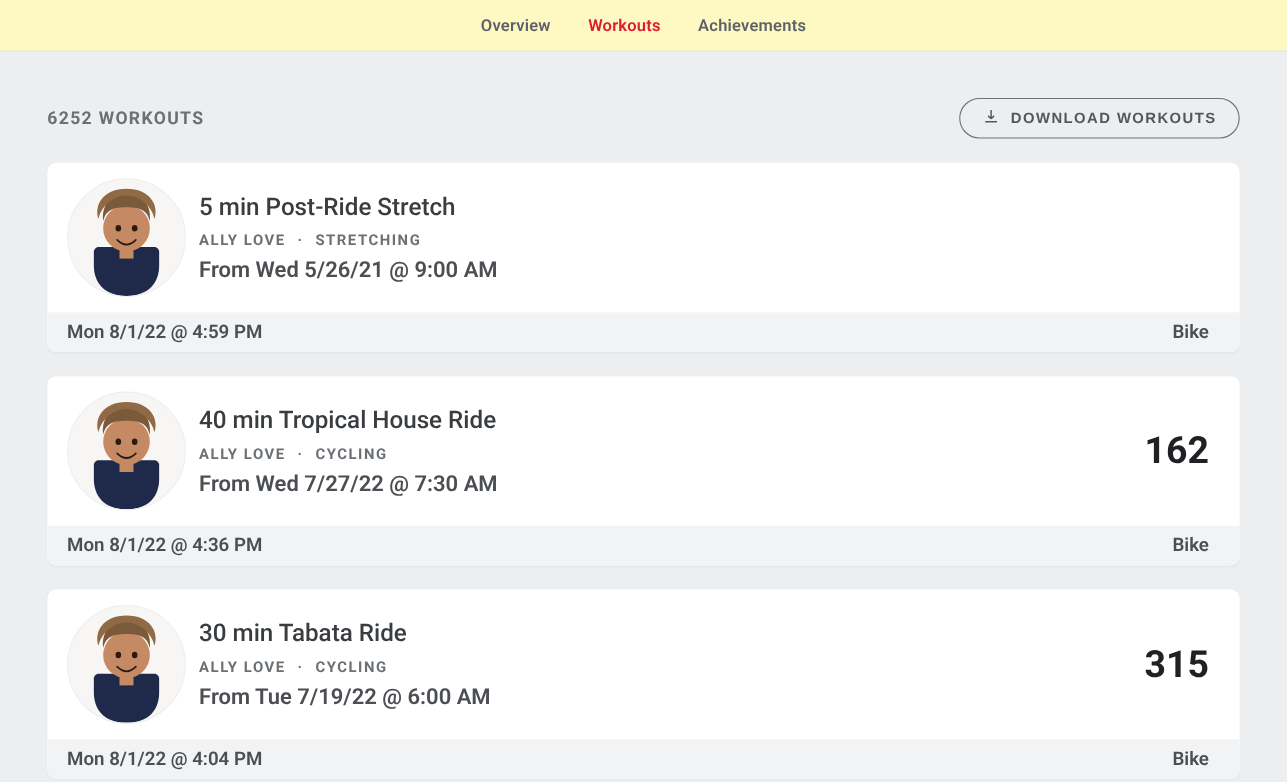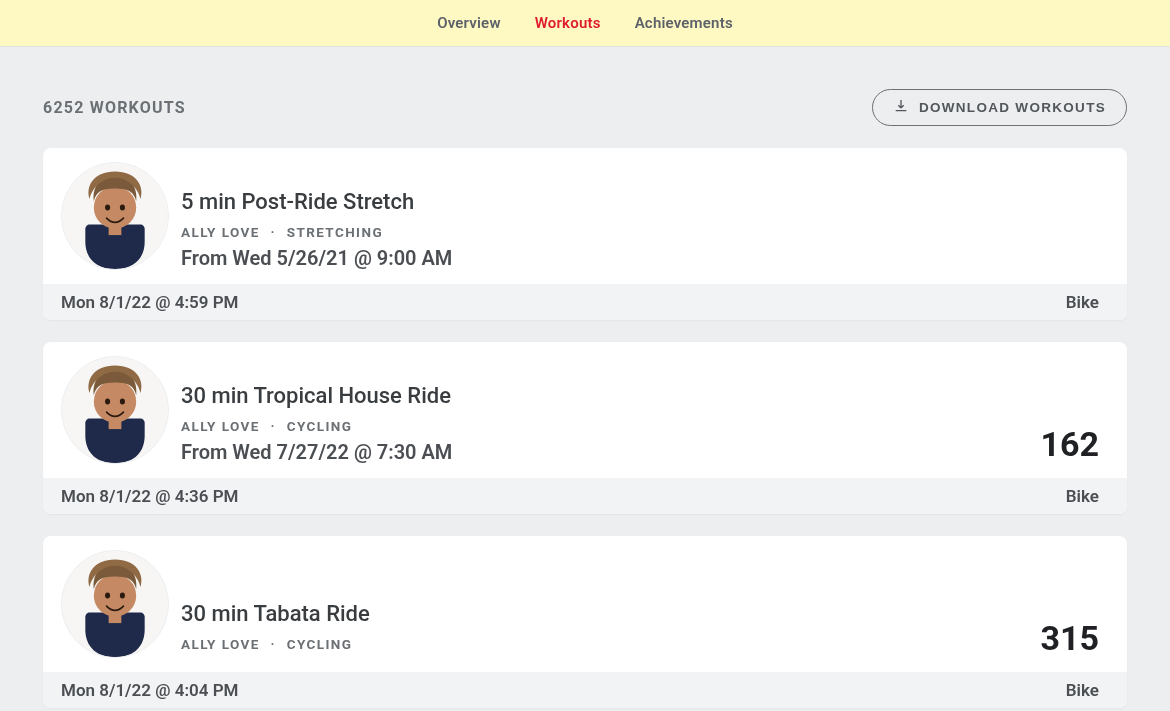--- a/index.html
+++ b/index.html
@@ -67,21 +67,21 @@
   
   .card {
     background: #ffffff;
     border-radius: 8px;
     margin-bottom: 22px;
     overflow: hidden;
     box-shadow: 0 1px 2px rgba(0,0,0,0.04);
   }
   .card-body {
     display: flex;
-    align-items: flex-end;
+    align-items: center;
     padding: 14px 28px 14px 18px;
     min-height: 126px;
   }
   .avatar {
     width: 108px; height: 108px;
     border-radius: 50%;
     flex-shrink: 0;
     margin-right: 12px;
     overflow: hidden;
     background: #f5f5f7;
@@ -191,21 +191,21 @@
           <circle cx="50" cy="42" r="20" fill="#c58a63"></circle>
           <path d="M30 36 C28 20 40 10 50 10 C60 10 72 20 70 36 C68 28 64 24 50 24 C36 24 32 28 30 36 Z" fill="#7a5a3a"></path>
           <path d="M26 34 C22 22 30 8 50 8 C70 8 78 22 74 34 C72 24 62 14 50 14 C38 14 28 24 26 34 Z" fill="#8f6a44"></path>
           <ellipse cx="43" cy="42" rx="2.4" ry="2.8" fill="#2b1a0f"></ellipse>
           <ellipse cx="57" cy="42" rx="2.4" ry="2.8" fill="#2b1a0f"></ellipse>
           <path d="M42 52 Q50 60 58 52" stroke="#2b1a0f" stroke-width="1.5" fill="none" stroke-linecap="round"></path>
           <rect x="44" y="60" width="12" height="8" fill="#c58a63"></rect>
         </svg>
       </div>
       <div class="card-info">
-        <div class="card-title">30 min Tropical House Ride</div>
+        <div class="card-title">40 min Tropical House Ride</div>
         <div class="card-meta">
           <span>ALLY LOVE</span>
           <span class="meta-sep">·</span>
           <span>CYCLING</span>
         </div>
         <div class="card-from">From Wed 7/27/22 @ 7:30 AM</div>
       </div>
       <div class="card-metric">162</div>
     </div>
     <div class="card-footer">
@@ -229,20 +229,21 @@
           <rect x="44" y="60" width="12" height="8" fill="#c58a63"></rect>
         </svg>
       </div>
       <div class="card-info">
         <div class="card-title">30 min Tabata Ride</div>
         <div class="card-meta">
           <span>ALLY LOVE</span>
           <span class="meta-sep">·</span>
           <span>CYCLING</span>
         </div>
+        <div class="card-from">From Tue 7/19/22 @ 6:00 AM</div>
       </div>
       <div class="card-metric">315</div>
     </div>
     <div class="card-footer">
       <span>Mon 8/1/22 @ 4:04 PM</span>
       <span>Bike</span>
     </div>
   </div>
 
 </div>

